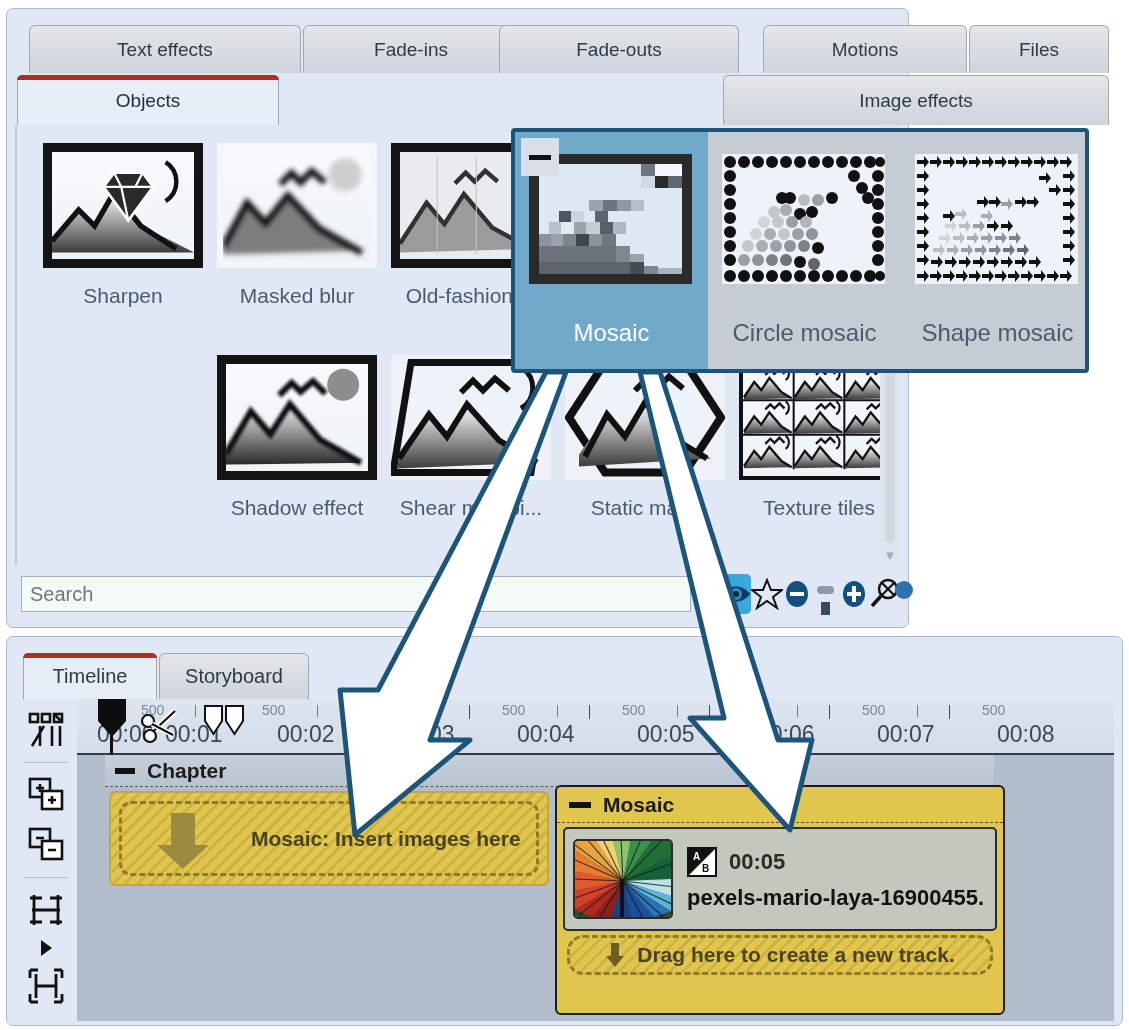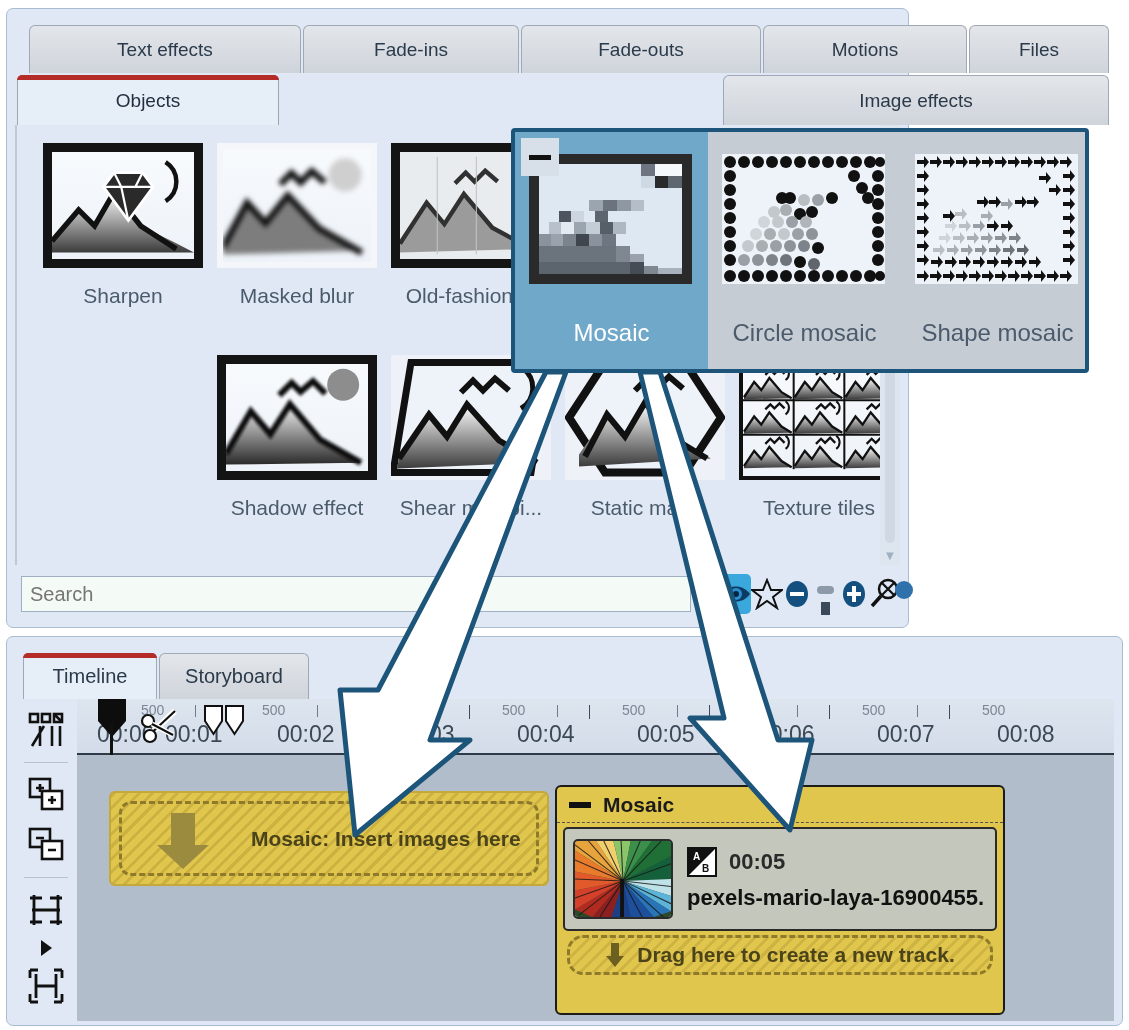--- a/index.html
+++ b/index.html
@@ -220,21 +220,21 @@
 
   <div class="effects-panel">
 
     <div class="tabrow row1">
       <div class="tab" style="left:22px; width:272px;">
         <span>Text effects</span>
       </div>
       <div class="tab" style="left:296px; width:216px;">
         <span>Fade-ins</span>
       </div>
-      <div class="tab" style="left:514px; width:240px;">
+      <div class="tab" style="left:492px; width:240px;">
         <span>Fade-outs</span>
       </div>
       <div class="tab" style="left:756px; width:204px;">
         <span>Motions</span>
       </div>
       <div class="tab" style="left:962px; width:140px;">
         <span>Files</span>
       </div>
     </div>
 
@@ -641,20 +641,24 @@
 
           <div style="position:absolute;left:126px;top:6px;">
             <svg width="44" height="32" viewBox="0 0 44 32">
               <path d="M2 1 H19 V16 L10.5 29 L2 16 Z" fill="#fff" stroke="#111" stroke-width="2"></path>
               <path d="M23 1 H40 V16 L31.5 29 L23 16 Z" fill="#fff" stroke="#111" stroke-width="2"></path>
             </svg>
           </div>
         </div>
 
         <div class="track-area">
+          <div class="chapter-hdr">
+            <span class="minus"></span>
+            <span>Chapter</span>
+          </div>
 
           <div class="clip-empty" style="left:32px; top:36px; width:440px; height:95px;">
             <div class="inner-dash"></div>
             <svg style="position:absolute;left:42px;top:18px" width="60" height="60" viewBox="0 0 60 60">
               <path d="M18 2 H42 V34 H56 L30 58 L4 34 H18 Z" fill="#9b8b3e"></path>
             </svg>
             <span class="txt">Mosaic: Insert images here</span>
           </div>
 
           <div class="mosaic-group" style="left:478px; top:30px; width:450px; height:230px;">

